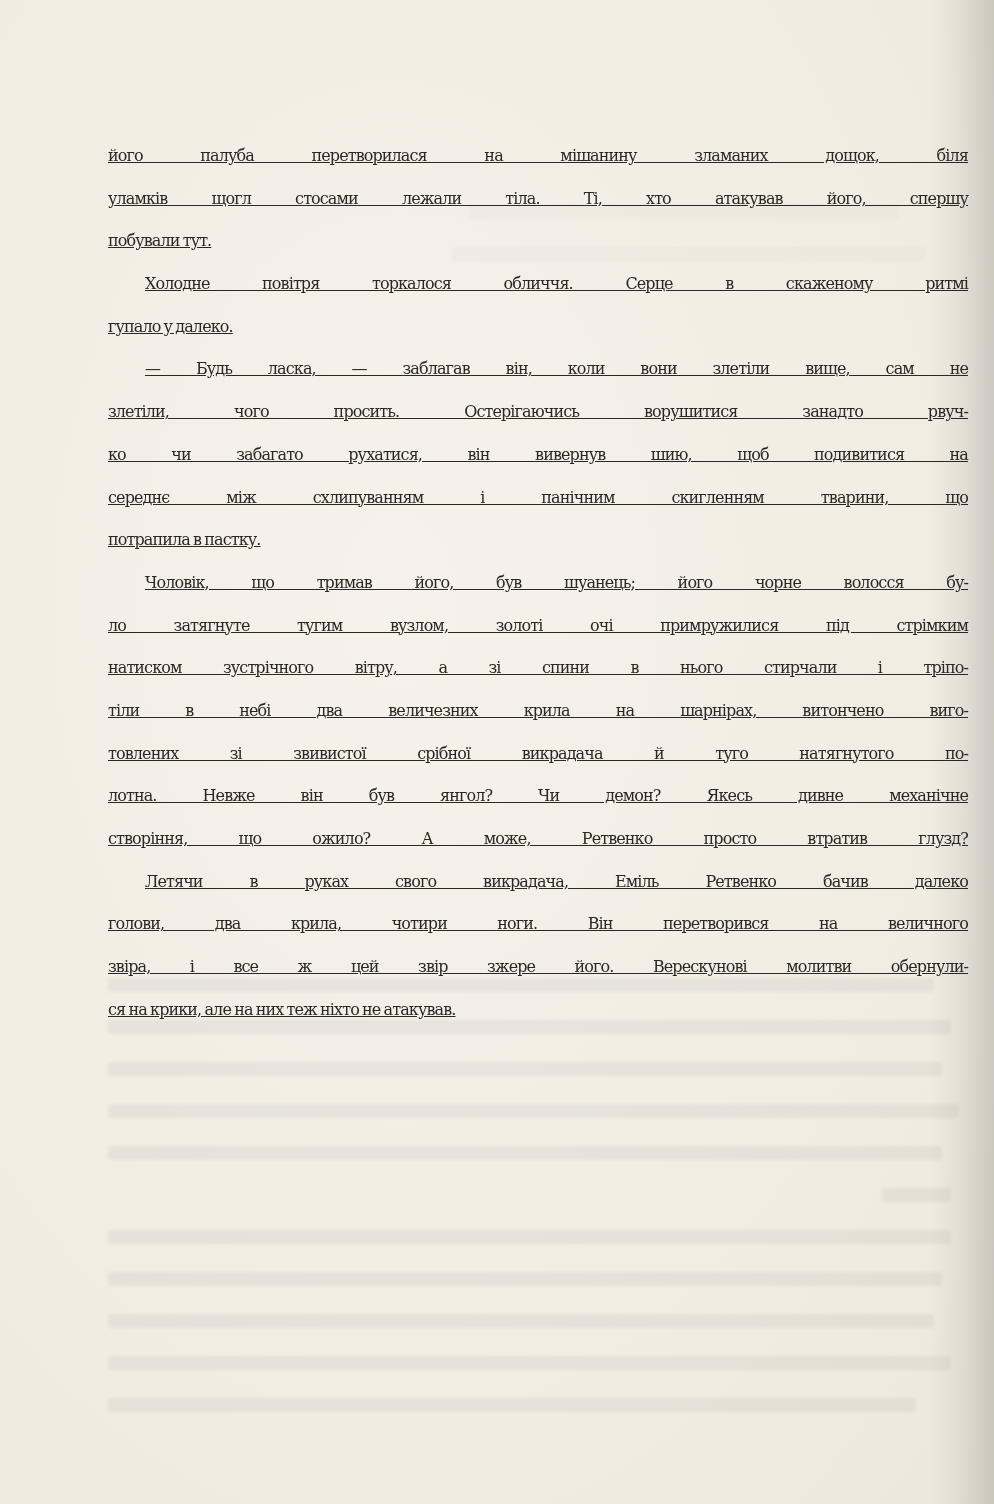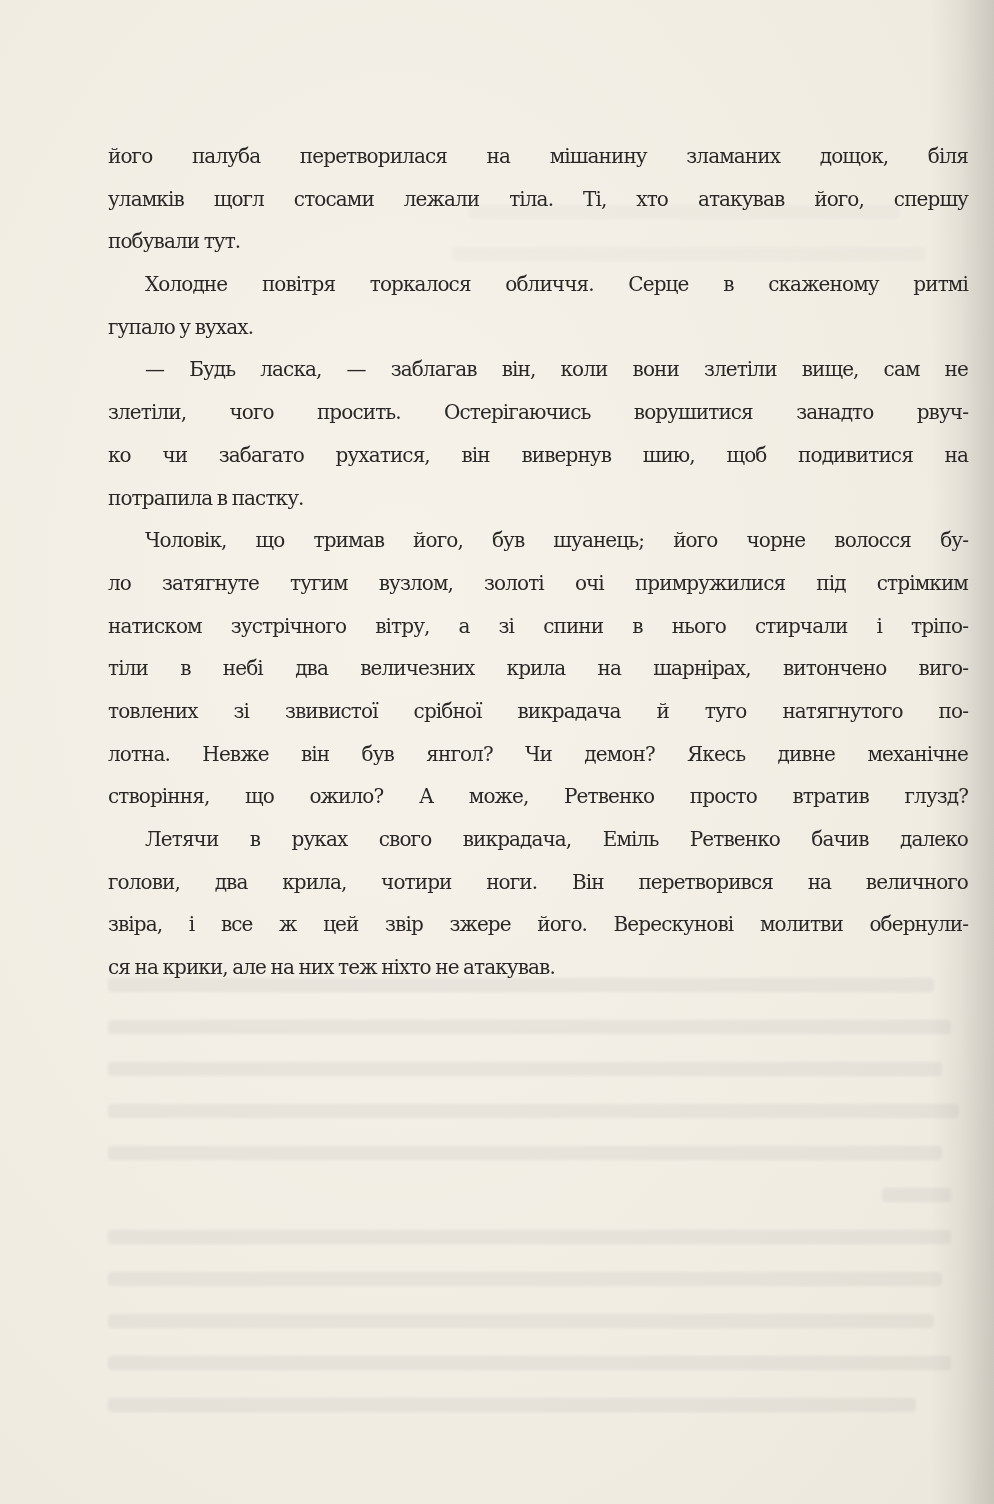--- a/index.html
+++ b/index.html
@@ -33,24 +33,25 @@
       background: rgba(150, 150, 150, 0.12);
       border-radius: 4px;
       filter: blur(1.5px);
     }
     .text-block {
       position: absolute;
       left: 108px;
       top: 135px;
       width: 860px;
       font-family: "DejaVu Serif", serif;
-      font-size: 20px;
+      font-size: 16px;
       color: #2a2826;
       letter-spacing: -0.9px;
       word-spacing: -1px;
+      text-decoration: underline;
     }
     .line {
       display: block;
       height: 42.7px;
       line-height: 42.7px;
       white-space: nowrap;
       text-align: justify;
       text-align-last: justify;
       overflow: visible;
     }
@@ -87,27 +88,28 @@
   <div class="text-block">
 
     <div>
       <span class="line">його палуба перетворилася на мішанину зламаних дощок, біля</span>
       <span class="line">уламків щогл стосами лежали тіла. Ті, хто атакував його, спершу</span>
       <span class="line last">побували тут.</span>
     </div>
 
     <div>
       <span class="line indent">Холодне повітря торкалося обличчя. Серце в скаженому ритмі</span>
-      <span class="line last">гупало у вухах.</span>
+      <span class="line last">гупало у далеко.</span>
     </div>
 
     <div>
       <span class="line indent">— Будь ласка, — заблагав він, коли вони злетіли вище, сам не</span>
       <span class="line">злетіли, чого просить. Остерігаючись ворушитися занадто рвуч-</span>
       <span class="line">ко чи забагато рухатися, він вивернув шию, щоб подивитися на</span>
+      <span class="line">середнє між схлипуванням і панічним скигленням тварини, що</span>
       <span class="line last">потрапила в пастку.</span>
     </div>
 
     <div>
       <span class="line indent">Чоловік, що тримав його, був шуанець; його чорне волосся бу-</span>
       <span class="line">ло затягнуте тугим вузлом, золоті очі примружилися під стрімким</span>
       <span class="line">натиском зустрічного вітру, а зі спини в нього стирчали і тріпо-</span>
       <span class="line">тіли в небі два величезних крила на шарнірах, витончено виго-</span>
       <span class="line">товлених зі звивистої срібної викрадача й туго натягнутого по-</span>
       <span class="line">лотна. Невже він був янгол? Чи демон? Якесь дивне механічне</span>

